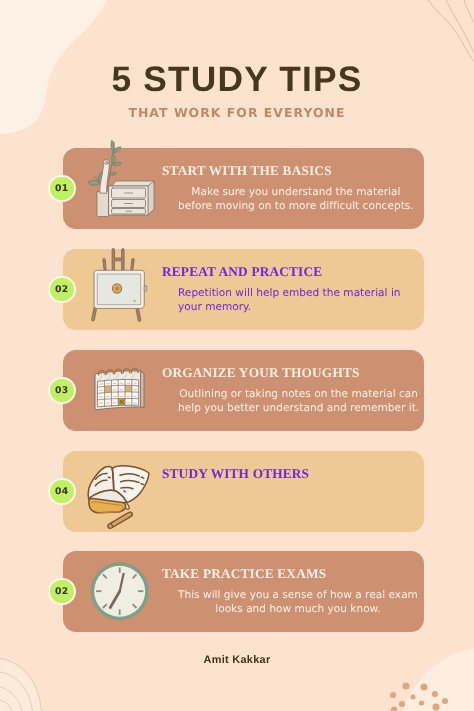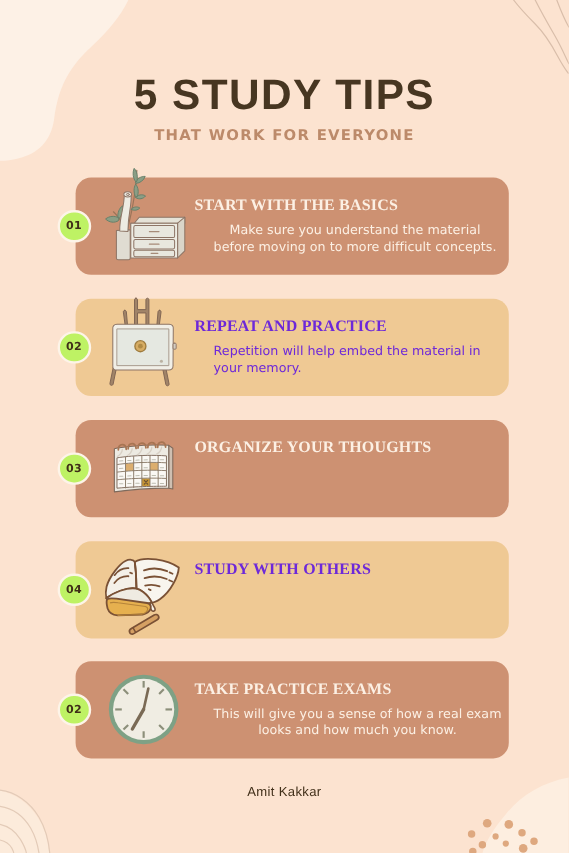--- a/index.html
+++ b/index.html
@@ -26,21 +26,21 @@
   .illus svg{position:absolute;left:0;top:0;overflow:visible;}
 
   .ctitle{position:absolute;left:99px;top:15px;font-family:"Liberation Serif",serif;
           font-weight:bold;font-size:13.3px;letter-spacing:.18px;white-space:nowrap;}
   .cbody{position:absolute;left:99px;top:38px;font-size:10.55px;line-height:13.7px;
          font-family:"DejaVu Sans",sans-serif;letter-spacing:.02px;white-space:nowrap;margin-left:16px;}
   .terracotta .ctitle,.terracotta .cbody{color:#FCF0E4;text-align:center;}
   .tan .ctitle,.tan .cbody{color:#6d28d9;}
 
   #author{position:absolute;left:0;width:474px;top:654px;text-align:center;
-          font-size:10.9px;font-weight:normal;color:#42301A;letter-spacing:.3px;}
+          font-size:10.9px;font-weight:bold;color:#42301A;letter-spacing:.3px;}
 </style>
 </head>
 <body>
 
 <div id="poster">
 
   <svg id="bgsvg" viewBox="0 0 474 711">
     <rect x="0" y="0" width="474" height="711" fill="#FCE3D0"></rect>
     <path d="M0,0 L107,0 C100,14 90,26 78,37 C62,52 49,67 45,100 C42,118 32,128 15,132 C10,133 5,134 0,134 Z" fill="#FDF1E6"></path>
     <path d="M474,711 L474,648 C452,652 434,663 422,678 C411,691 405,701 402,711 Z" fill="#FDEEE0"></path>
@@ -193,20 +193,24 @@
                 <path d="M16.9 30.6 C16.9 33 14.7 35.5 12.9 36.3"></path>
                 <path d="M25.1 29.9 C25.1 32.3 22.9 34.8 21.1 35.6"></path>
                 <path d="M33.3 29.3 C33.3 31.7 31.1 34.2 29.3 35"></path>
                 <path d="M41.5 28.9 C41.5 31.3 39.3 33.8 37.5 34.6"></path>
                 <path d="M49.7 28.6 C49.7 31 47.5 33.5 45.7 34.3"></path>
               </g>
             </g>
           </svg>
         </div>
         <div class="ctitle">ORGANIZE YOUR THOUGHTS</div>
+        <div class="cbody">
+          <div class="bline">Outlining or taking notes on the material can</div>
+          <div class="bline">help you better understand and remember it.</div>
+        </div>
       </div>
       <div class="card tan" style="top: 451px;">
         <div class="badge">04</div>
         <div class="illus">
           <svg width="76" height="92" viewBox="0 0 76 92" style="left:0;top:-6px">
             <path d="M19.5 22.5 C22.8 20.8 26.3 21.2 27.3 23.3 C28 27.8 28.3 32.5 28.5 37.2 C28.6 40.8 28.7 43.6 28.8 45.5 C25.3 44.8 20.3 45.5 15.3 47.3 C10 49.2 5.8 51.8 3.6 53.6 C3 50.6 3 47.3 3.8 44 C4.8 40 7.5 35 11 30.5 C14.3 26.3 17.5 23.5 19.5 22.5 Z" fill="#F4F0E8" stroke="#7A5135" stroke-width="1.5" stroke-linejoin="round"></path>
             <path d="M27.3 23.3 C30.8 21 37.8 20.3 45 21.2 C52.3 22.2 59.5 24.8 64 28 C63.8 31.2 62.3 36.3 59.5 41.3 C56.5 46.8 52.5 51.3 48.5 54.2 C45.5 56.3 43 57.2 41.5 57.2 C40.3 54.5 37.5 50.8 34.3 48.3 C32.3 46.8 30.3 45.9 28.8 45.5 C28.7 43.6 28.6 40.8 28.5 37.2 C28.3 32.5 28 27.8 27.3 23.3 Z" fill="#F8F5EE" stroke="#7A5135" stroke-width="1.5" stroke-linejoin="round"></path>
             <path d="M3.6 53.6 C5.8 51.8 10 49.2 15.3 47.3 C20.3 45.5 25.3 44.8 28.8 45.5 C30.3 45.9 32.3 46.8 34.3 48.3 C37.5 50.8 40.3 54.5 41.5 57.2 C38 58.2 31 58.2 24 57.1 C17.3 56 11 54.7 7.3 55 C5.3 55.2 4.2 54.7 3.6 53.6 Z" fill="#EFEBE2" stroke="#7A5135" stroke-width="1.5" stroke-linejoin="round"></path>
             <path d="M27.3 23.3 C28 27.8 28.3 32.5 28.5 37.2 C28.6 40.8 28.7 43.6 28.8 45.5" fill="none" stroke="#7A5135" stroke-width="1.4" stroke-linecap="round"></path>
             <g fill="none" stroke="#7A5135" stroke-width="1.5" stroke-linecap="round">

